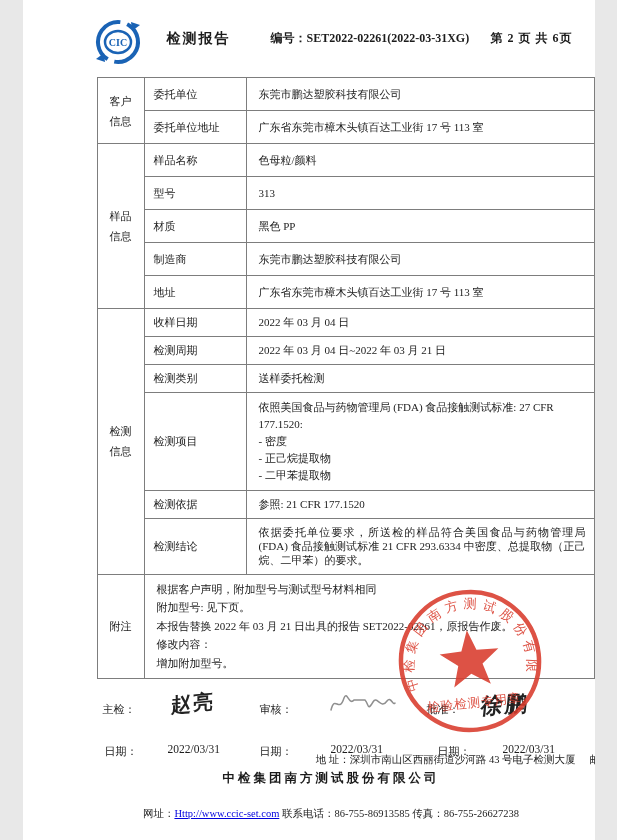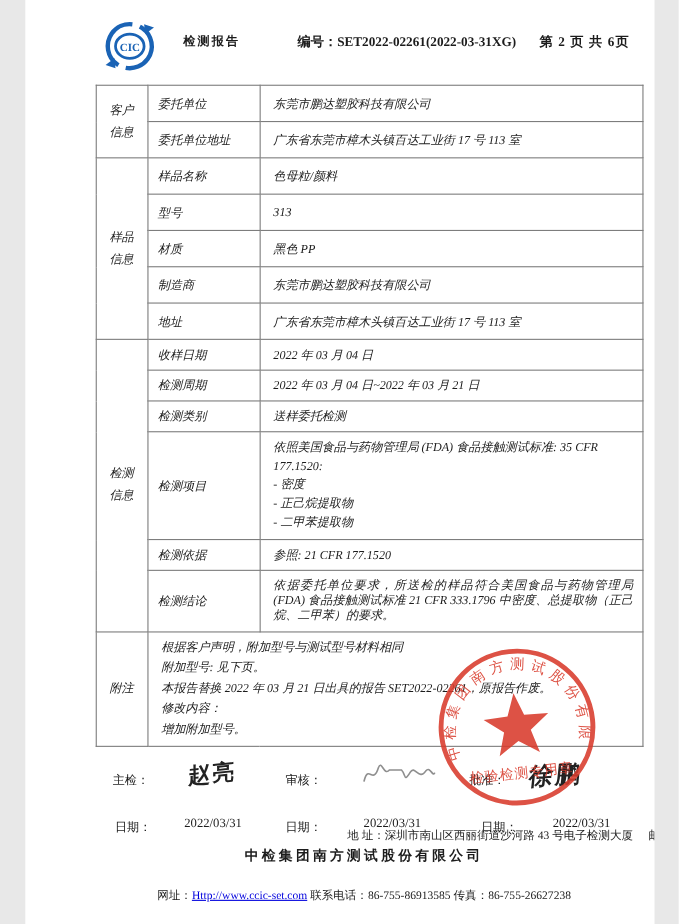--- a/index.html
+++ b/index.html
@@ -4,25 +4,25 @@
 <style>
   * { margin:0; padding:0; box-sizing:border-box; }
   body { background:#e8e8e8; font-family:"Liberation Serif","DejaVu Serif",serif; }
   .page {
     position:relative; width:572px; height:840px; margin:0 auto;
     background:#ffffff; color:#1c1c1c; overflow:hidden;
   }
   
   .header { position:absolute; left:0; top:0; width:617px; height:70px; }
   .logo { position:absolute; left:64px; top:16px; width:64px; height:52px; }
-  .report-title { position:absolute; left:144px; top:30px; font-size:11px; font-weight:bold; letter-spacing:2px; }
+  .report-title { position:absolute; left:144px; top:30px; font-size:14px; font-weight:bold; letter-spacing:2px; }
   .report-no { position:absolute; left:248px; top:30px; font-size:12px; font-weight:bold; }
   .page-info { position:absolute; left:468px; top:30px; font-size:12px; font-weight:bold; letter-spacing:1px; }
   
-  table.info { position:absolute; left:64px; top:77px; width:497px; border-collapse:collapse; table-layout:fixed;font-style:italic; }
+  table.info { position:absolute; left:74px; top:77px; width:497px; border-collapse:collapse; table-layout:fixed; }
   table.info td { border:1px solid #7d7d7d; font-size:11px; vertical-align:middle; }
   td.group { text-align:center; line-height:20px; }
   td.label { padding-left:9px; }
   td.value { padding-left:12px; padding-right:8px; }
   td.multiline { padding:6px 8px 6px 12px; vertical-align:middle; }
   .vline { line-height:17px; }
   .just { text-align:justify; line-height:14.2px; }
   .notes-cell { padding:5px 8px 5px 12px; }
   .nline { line-height:18.6px; }
   
@@ -115,34 +115,34 @@
       <td class="label">检测周期</td>
       <td class="value">2022 年 03 月 04 日~2022 年 03 月 21 日</td>
     </tr>
     <tr style="height:28px">
       <td class="label">检测类别</td>
       <td class="value">送样委托检测</td>
     </tr>
     <tr style="height:84px">
       <td class="label">检测项目</td>
       <td class="value multiline">
-        <div class="vline">依照美国食品与药物管理局 (FDA) 食品接触测试标准: 35 CFR</div>
+        <div class="vline">依照美国食品与药物管理局 (FDA) 食品接触测试标准: 27 CFR</div>
         <div class="vline">177.1520:</div>
         <div class="vline">- 密度</div>
         <div class="vline">- 正己烷提取物</div>
         <div class="vline">- 二甲苯提取物</div>
       </td>
     </tr>
     <tr style="height:28px">
       <td class="label">检测依据</td>
       <td class="value">参照: 21 CFR 177.1520</td>
     </tr>
     <tr style="height:42px">
       <td class="label">检测结论</td>
-      <td class="value multiline just">依据委托单位要求，所送检的样品符合美国食品与药物管理局 (FDA) 食品接触测试标准 21 CFR 333.1796 中密度、总提取物（正己烷、二甲苯）的要求。</td>
+      <td class="value multiline just">依据委托单位要求，所送检的样品符合美国食品与药物管理局 (FDA) 食品接触测试标准 21 CFR 293.6334 中密度、总提取物（正己烷、二甲苯）的要求。</td>
     </tr>
 
     <tr style="height:93px">
       <td class="group">附注</td>
       <td class="notes-cell" colspan="2">
         <div class="nline">根据客户声明，附加型号与测试型号材料相同</div>
         <div class="nline">附加型号: 见下页。</div>
         <div class="nline">本报告替换 2022 年 03 月 21 日出具的报告 SET2022-02261，原报告作废。</div>
         <div class="nline">修改内容：</div>
         <div class="nline">增加附加型号。</div>

